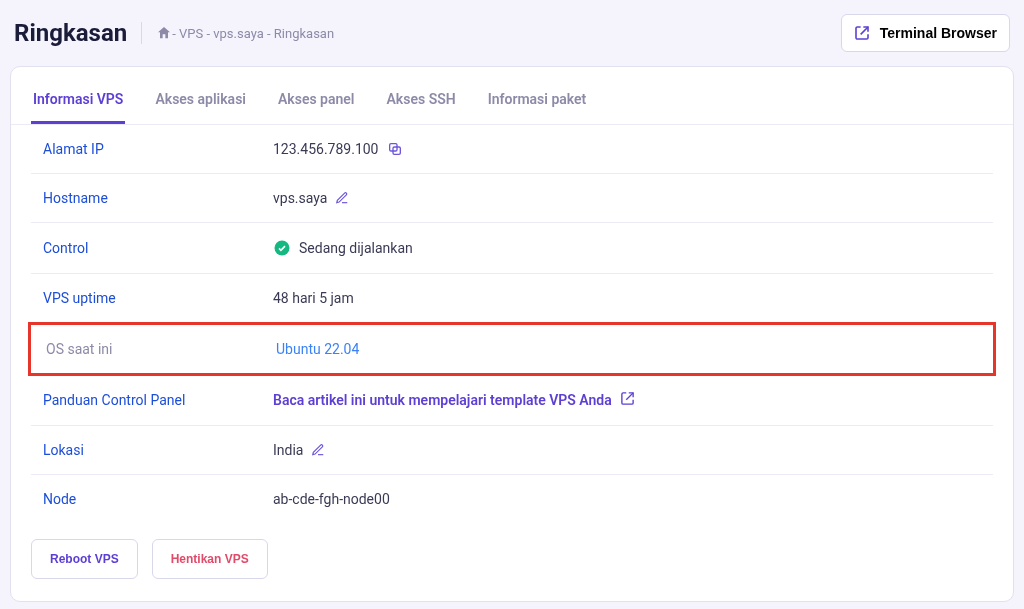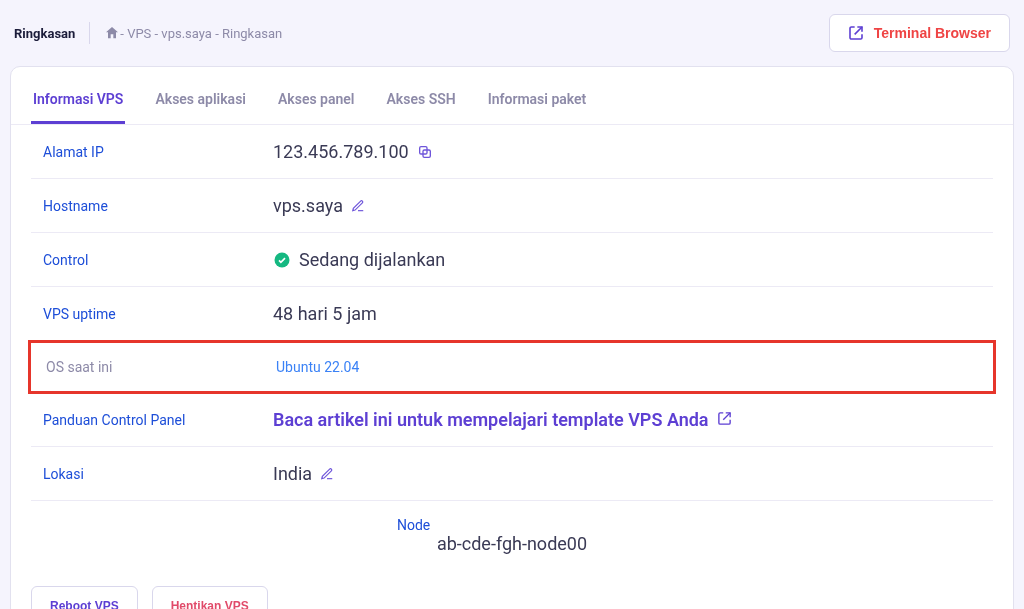--- a/index.html
+++ b/index.html
@@ -13,31 +13,31 @@
     overflow: hidden;
     padding: 14px 10px 14px 10px;
   }
   .top-bar {
     display: flex;
     align-items: center;
     justify-content: space-between;
     padding: 0 4px 14px 4px;
   }
   .top-left { display: flex; align-items: center; gap: 14px; }
-  .page-title { font-size: 13px; font-weight: 700; color: #1b1c3a; }
+  .page-title { font-size: 24px; font-weight: 700; color: #1b1c3a; }
   .divider-v { width: 1px; height: 22px; background: #d9d7ec; }
   .breadcrumb { display: flex; align-items: center; gap: 0; color: #8d8aa8; font-size: 13px; }
   .breadcrumb .home-icon { color: #8d8aa8; display: inline-flex; }
   .terminal-btn {
     display: inline-flex; align-items: center; gap: 10px;
-    padding: 10px 18px;
+    padding: 10px 12px;
     border: 1px solid #d9d7ec;
     background: #fff;
     border-radius: 6px;
-    color: #ef4444;
+    color: #000000;
     font-weight: 600;
     font-size: 14px;
     cursor: pointer;
   }
   .terminal-btn .icon { color: #5d3fd3; display: inline-flex; }
 
   .card {
     background: #fff;
     border: 1px solid #e2e1ef;
     border-radius: 10px;
@@ -60,23 +60,23 @@
   }
   .tab.active { color: #5d3fd3; border-bottom-color: #5d3fd3; }
 
   .info-list { padding: 0 20px; }
   .row {
     display: flex;
     align-items: center;
     padding: 16px 12px;
     border-bottom: 1px solid #eceaf5;
   }
-  .row:last-of-type { border-bottom: none; flex-direction: column; }
+  .row:last-of-type { border-bottom: none; }
   .row .label { width: 230px; color: #1d4ed8; font-size: 14px; }
-  .row .value { display: flex; align-items: center; gap: 8px; color: #3a3a55; font-size: 18px; }
+  .row .value { display: flex; align-items: center; gap: 8px; color: #3a3a55; font-size: 14px; }
   .row .value.link { color: #5d3fd3; font-weight: 600; }
 
   .highlight-row {
     border: 3px solid #e6352b;
     border-radius: 0;
     margin: -1px -3px;
     padding: 16px 15px;
     display: flex;
     align-items: center;
     border-bottom: 3px solid #e6352b;

